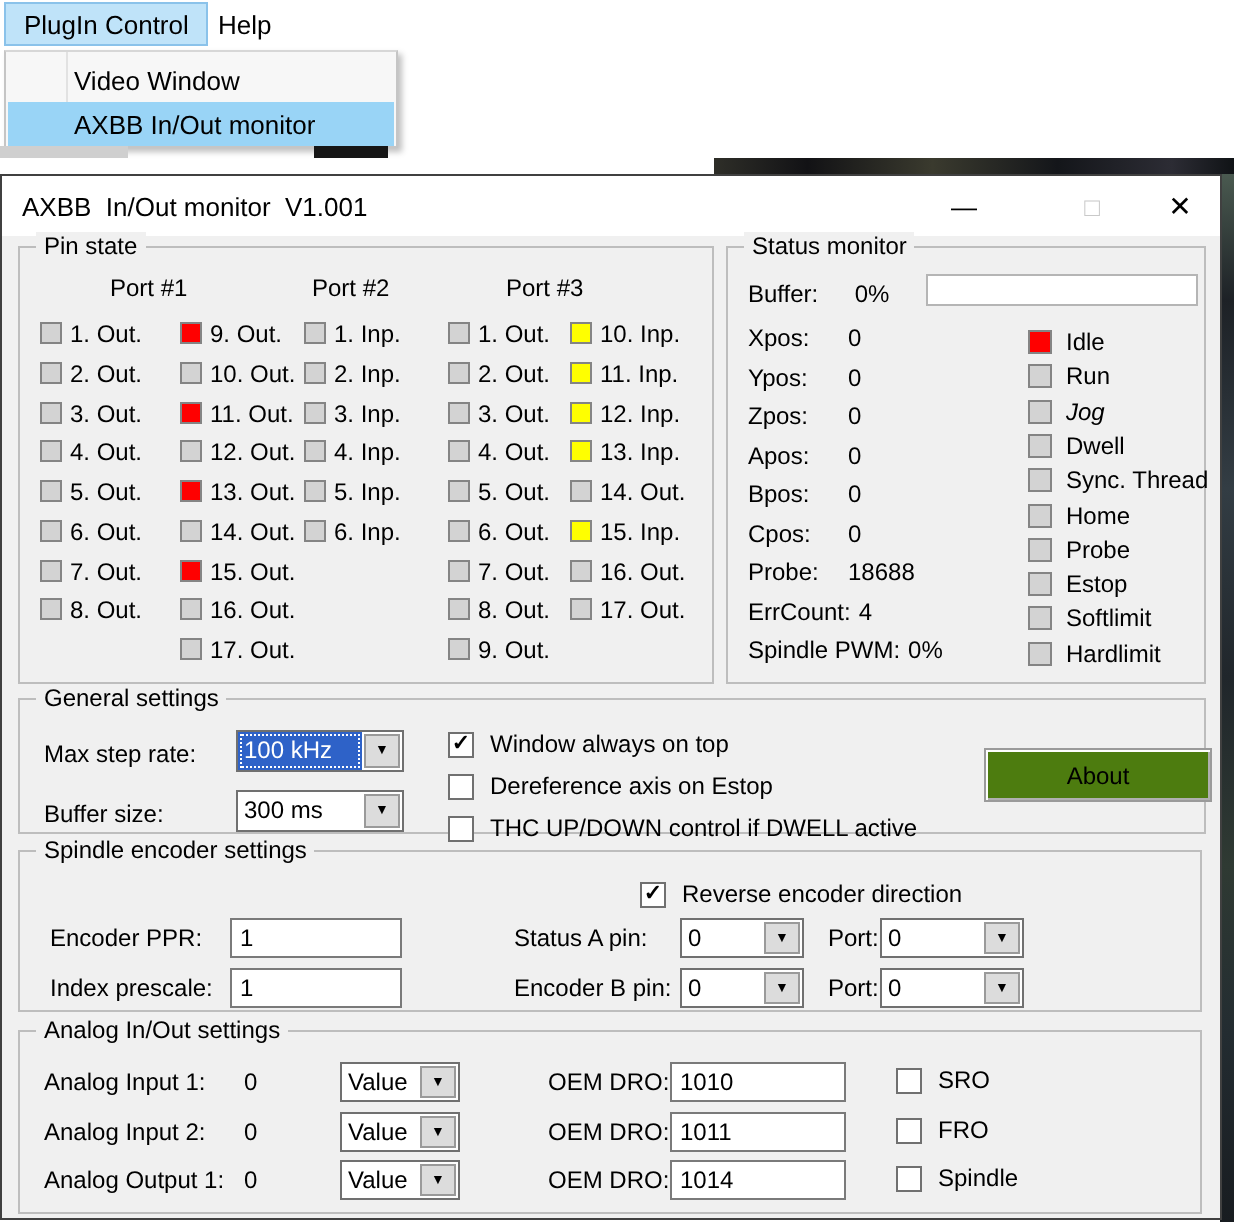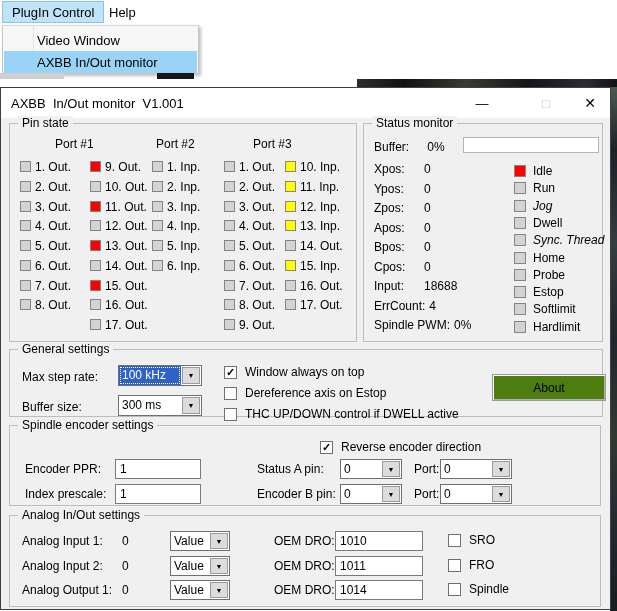--- a/index.html
+++ b/index.html
@@ -273,40 +273,40 @@
       <span class="lab">Buffer:</span>
       <span class="val">0%</span>
     </div>
     <div id="pbar"></div>
   <div class="srow" style="top: 38px;"><span class="lab">Xpos:</span><span class="val">0</span></div>
       <div class="srow" style="top: 58px;"><span class="lab">Ypos:</span><span class="val">0</span></div>
       <div class="srow" style="top: 77px;"><span class="lab">Zpos:</span><span class="val">0</span></div>
       <div class="srow" style="top: 97px;"><span class="lab">Apos:</span><span class="val">0</span></div>
       <div class="srow" style="top: 116px;"><span class="lab">Bpos:</span><span class="val">0</span></div>
       <div class="srow" style="top: 136px;"><span class="lab">Cpos:</span><span class="val">0</span></div>
-      <div class="srow" style="top: 155px;"><span class="lab">Input:</span><span class="val">18688</span></div>
+      <div class="srow" style="top: 155px;"><span class="lab">Probe:</span><span class="val">18688</span></div>
       <div class="srow" style="top: 175px;"><span class="lab">ErrCount:</span><span class="val">4</span></div>
       <div class="srow" style="top: 194px;"><span class="lab">Spindle PWM:</span><span class="val">0%</span></div>
       <div class="flag-item" style="top: 40px;">
         <span class="flag" style="background: rgb(255, 0, 0);"></span>
         <span>Idle</span>
       </div>
       <div class="flag-item" style="top: 57px;">
         <span class="flag" style="background: rgb(211, 211, 211);"></span>
         <span>Run</span>
       </div>
       <div class="flag-item" style="top: 75px; font-style: italic;">
         <span class="flag" style="background: rgb(211, 211, 211);"></span>
         <span>Jog</span>
       </div>
       <div class="flag-item" style="top: 92px;">
         <span class="flag" style="background: rgb(211, 211, 211);"></span>
         <span>Dwell</span>
       </div>
-      <div class="flag-item" style="top: 109px; font-style: italic;">
+      <div class="flag-item" style="top: 109px;">
         <span class="flag" style="background: rgb(211, 211, 211);"></span>
         <span>Sync. Thread</span>
       </div>
       <div class="flag-item" style="top: 127px;">
         <span class="flag" style="background: rgb(211, 211, 211);"></span>
         <span>Home</span>
       </div>
       <div class="flag-item" style="top: 144px;">
         <span class="flag" style="background: rgb(211, 211, 211);"></span>
         <span>Probe</span>

